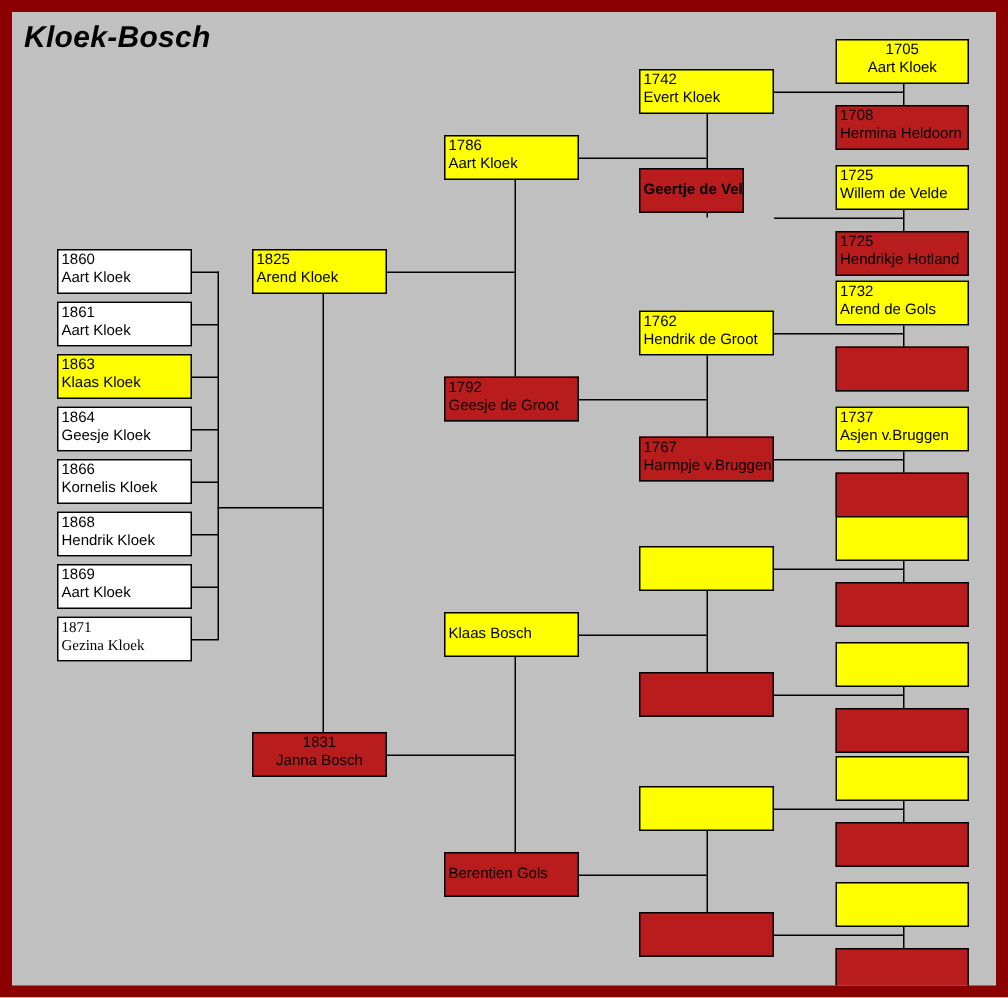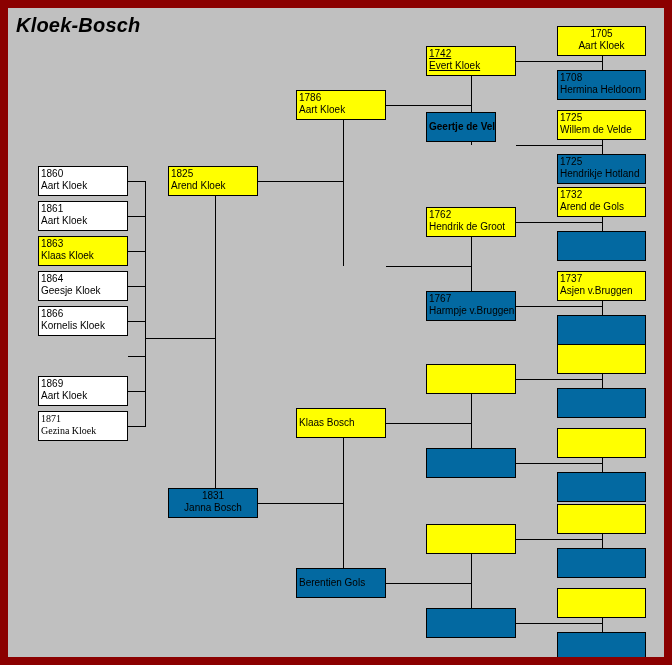--- a/index.html
+++ b/index.html
@@ -35,21 +35,21 @@
     padding: 1px 2px 0 2px;
     font-size: 10px;
     line-height: 12px;
     color: #000000;
     overflow: hidden;
     white-space: nowrap;
   }
   .node .yr { display: block; }
   .node .nm { display: block; }
   .node.male   { background: #ffff00; }
-  .node.female { background: #0369a1; }
+  .node.female { background: #b91c1c; }
   .node.plain  { background: #ffffff; }
   .node.center1 { padding-top: 8px; }
   .link {
     position: absolute;
     background: #000000;
   }
   .link.h { height: 1px; }
   .link.v { width: 1px; }
 </style>
 </head>
@@ -122,20 +122,24 @@
     <span class="nm">Klaas Kloek</span>
   </div>
   <div class="node plain" style="left:30px; top:263px; width:90px; height:30px;">
     <span class="yr">1864</span>
     <span class="nm">Geesje Kloek</span>
   </div>
   <div class="node plain" style="left:30px; top:298px; width:90px; height:30px;">
     <span class="yr">1866</span>
     <span class="nm">Kornelis Kloek</span>
   </div>
+  <div class="node plain" style="left:30px; top:333px; width:90px; height:30px;">
+    <span class="yr">1868</span>
+    <span class="nm">Hendrik Kloek</span>
+  </div>
   <div class="node plain" style="left:30px; top:368px; width:90px; height:30px;">
     <span class="yr">1869</span>
     <span class="nm">Aart Kloek</span>
   </div>
   <div class="node plain" style="left:30px; top:403px; width:90px; height:30px;font-family:Liberation Serif, serif;">
     <span class="yr">1871</span>
     <span class="nm">Gezina Kloek</span>
   </div>
 
   <div class="node male" style="left:160px; top:158px; width:90px; height:30px;">
@@ -144,30 +148,34 @@
   </div>
   <div class="node female" style="left:160px; top:480px; width:90px; height:30px;text-align:center;">
     <span class="yr">1831</span>
     <span class="nm">Janna Bosch</span>
   </div>
 
   <div class="node male" style="left:288px; top:82px; width:90px; height:30px;">
     <span class="yr">1786</span>
     <span class="nm">Aart Kloek</span>
   </div>
+  <div class="node female" style="left:288px; top:243px; width:90px; height:30px;">
+    <span class="yr">1792</span>
+    <span class="nm">Geesje de Groot</span>
+  </div>
   <div class="node female center1" style="left:288px; top:560px; width:90px; height:30px;">
     <span class="yr"></span>
     <span class="nm">Berentien Gols</span>
   </div>
   <div class="node male center1" style="left:288px; top:400px; width:90px; height:30px;">
     <span class="yr"></span>
     <span class="nm">Klaas Bosch</span>
   </div>
 
-  <div class="node male" style="left:418px; top:38px; width:90px; height:30px;text-decoration:underline;">
+  <div class="node male" style="left:418px; top:38px; width:90px; height:30px;">
     <span class="yr">1742</span>
     <span class="nm">Evert Kloek</span>
   </div>
   <div class="node female center1" style="left:418px; top:104px; width:70px; height:30px;font-weight:bold;">
     <span class="yr"></span>
     <span class="nm">Geertje de Velde</span>
   </div>
   <div class="node male" style="left:418px; top:199px; width:90px; height:30px;">
     <span class="yr">1762</span>
     <span class="nm">Hendrik de Groot</span>

